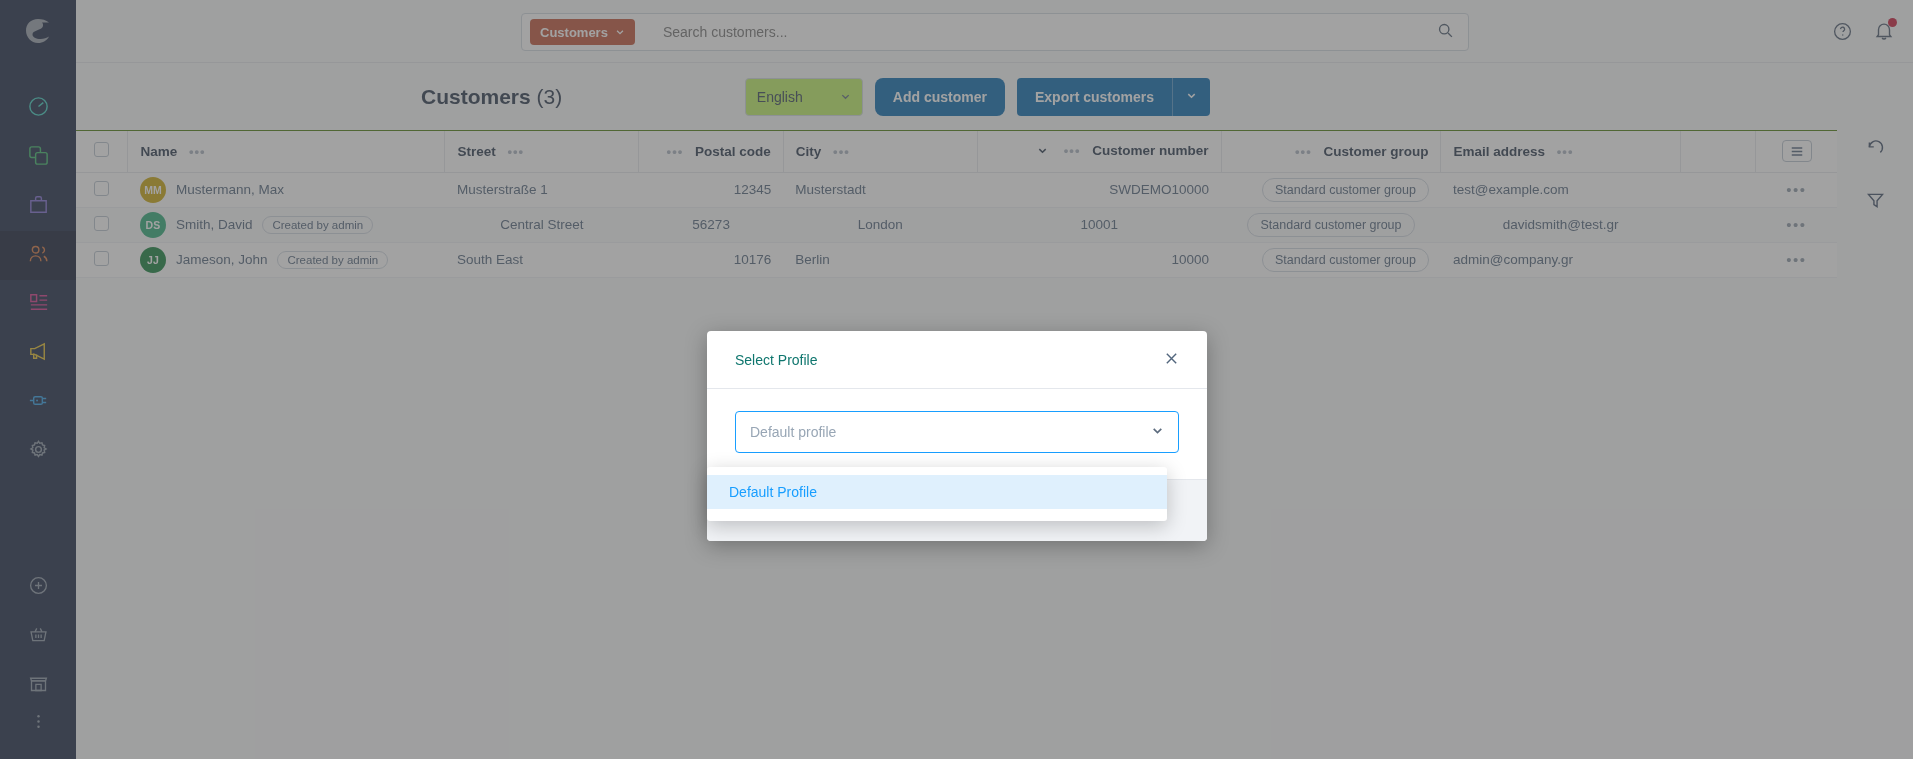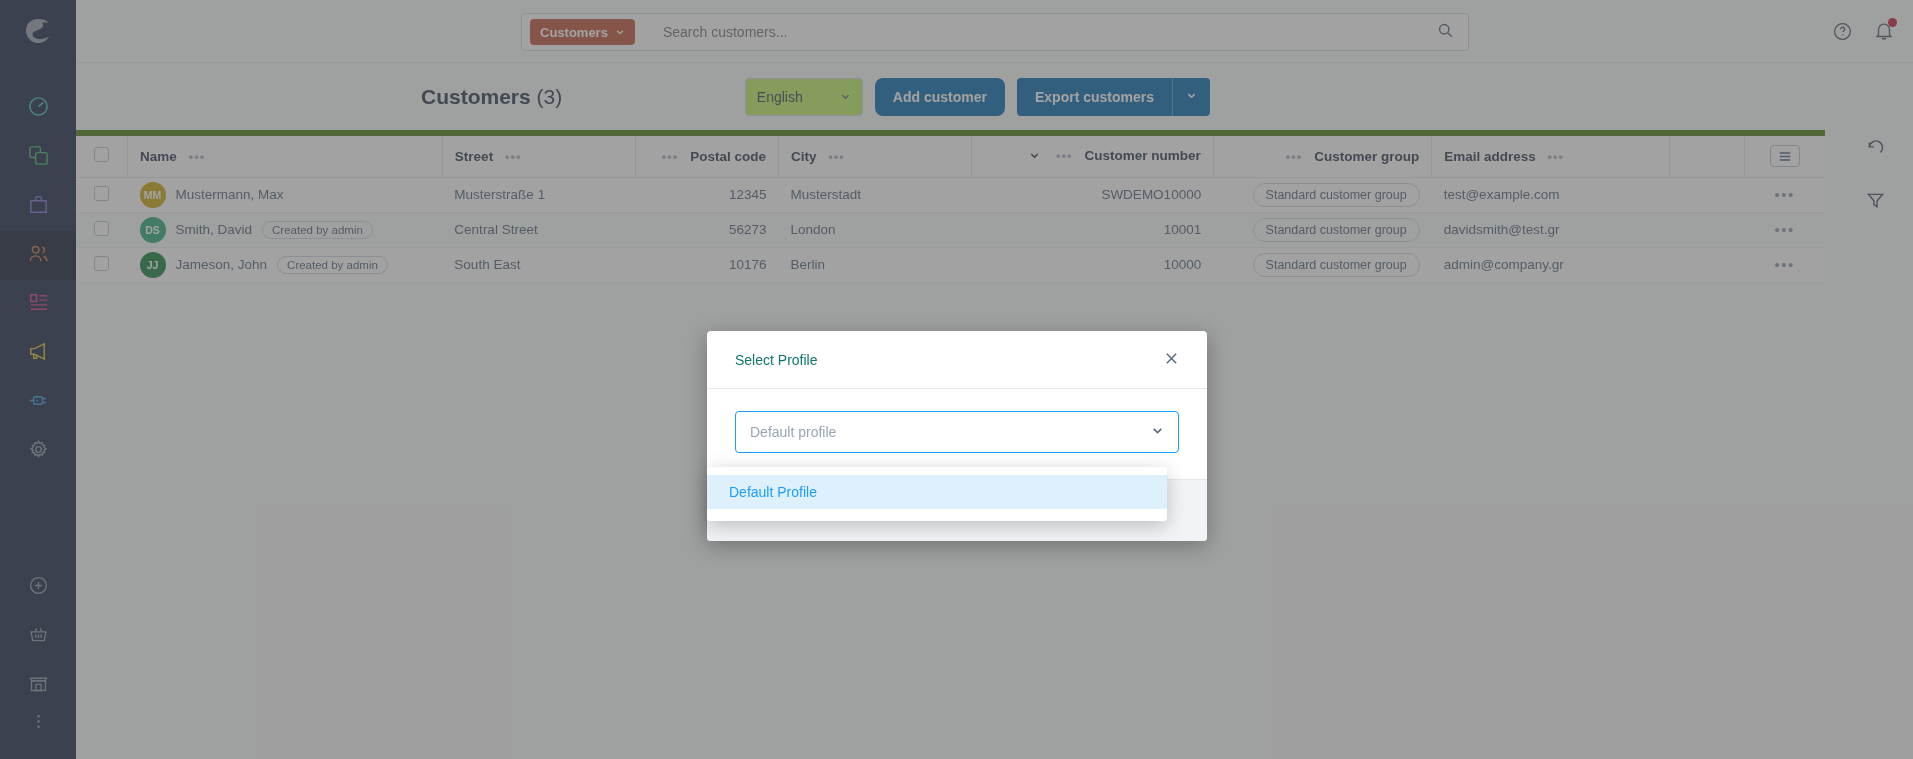--- a/index.html
+++ b/index.html
@@ -121,23 +121,23 @@
     color: #fff; cursor: pointer;
     display: flex; align-items: center; justify-content: center;
   }
 
   
   .grid-wrap {
     position: absolute; left: 76px; top: 130px; right: 0; bottom: 0;
     background: #f9fafb;
   }
   .grid {
-    position: absolute; left: 0; top: 0; right: 88px;
+    position: absolute; left: 0; top: 0; right: 76px;
     background: #fff;
-    border-top: 6px solid #4d7c0f;
+    border-top: 1px solid #4d7c0f;
   }
   table { border-collapse: collapse; width: 100%; table-layout: fixed; }
   thead th {
     height: 41px;
     font-size: 13.5px; font-weight: 700; color: #2b3a4f;
     text-align: left;
     border-right: 1px solid #e4e7ec;
     border-bottom: 1px solid #e4e7ec;
     padding: 0 12px;
     white-space: nowrap;
@@ -145,21 +145,21 @@
   }
   thead th.num { text-align: right; }
   tbody td {
     height: 35px;
     font-size: 13.5px; color: #52667d;
     border-bottom: 1px solid #eef0f3;
     padding: 0 12px;
     white-space: nowrap; overflow: hidden;
   }
   tbody td.num { text-align: right; }
-  tbody tr.alt td { background: #f9fafb; }
+  tbody tr.alt td { background: #f9fafb; text-align: center; }
   .cb {
     width: 15px; height: 15px;
     border: 1px solid #b9c3ce; border-radius: 3px;
     background: #fff; display: inline-block; cursor: pointer;
   }
   .col-check { width: 46px; text-align: center !important; padding: 0 !important; }
   .dots { color: #aab4c0; font-size: 13px; letter-spacing: 1px; margin-left: 8px; cursor: pointer; }
   .dots-pre { color: #aab4c0; font-size: 13px; letter-spacing: 1px; margin-right: 8px; cursor: pointer; }
   .name-cell { display: flex; align-items: center; gap: 10px; }
   .avatar {

